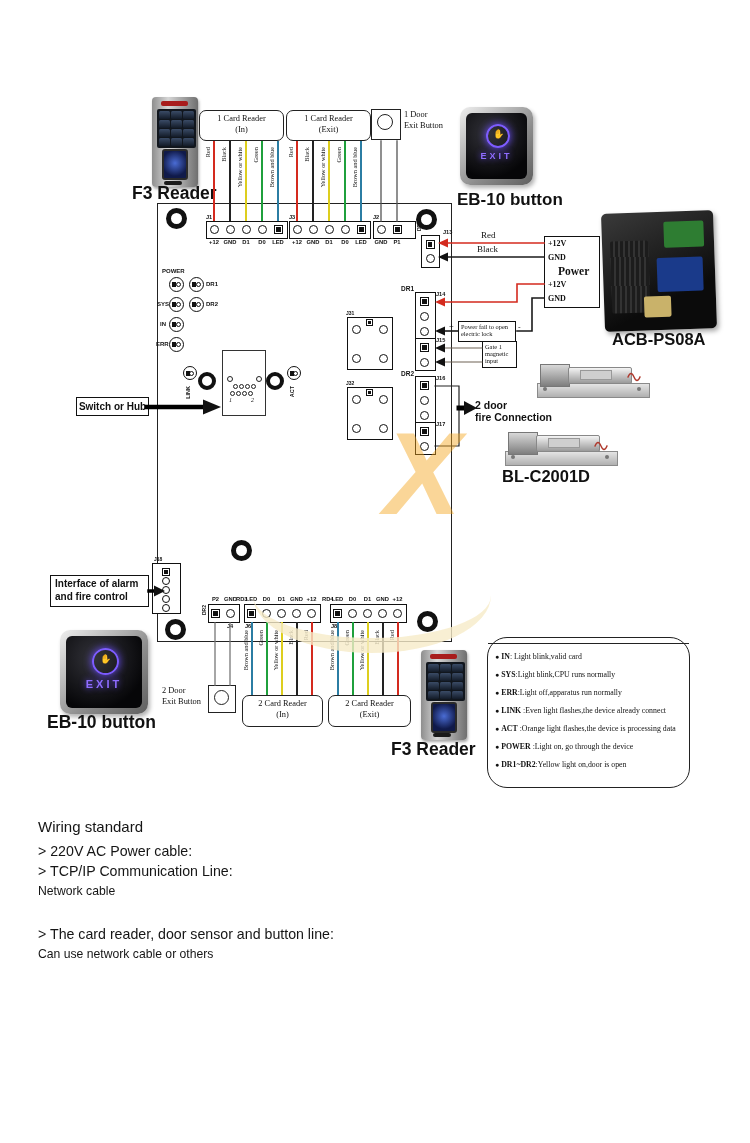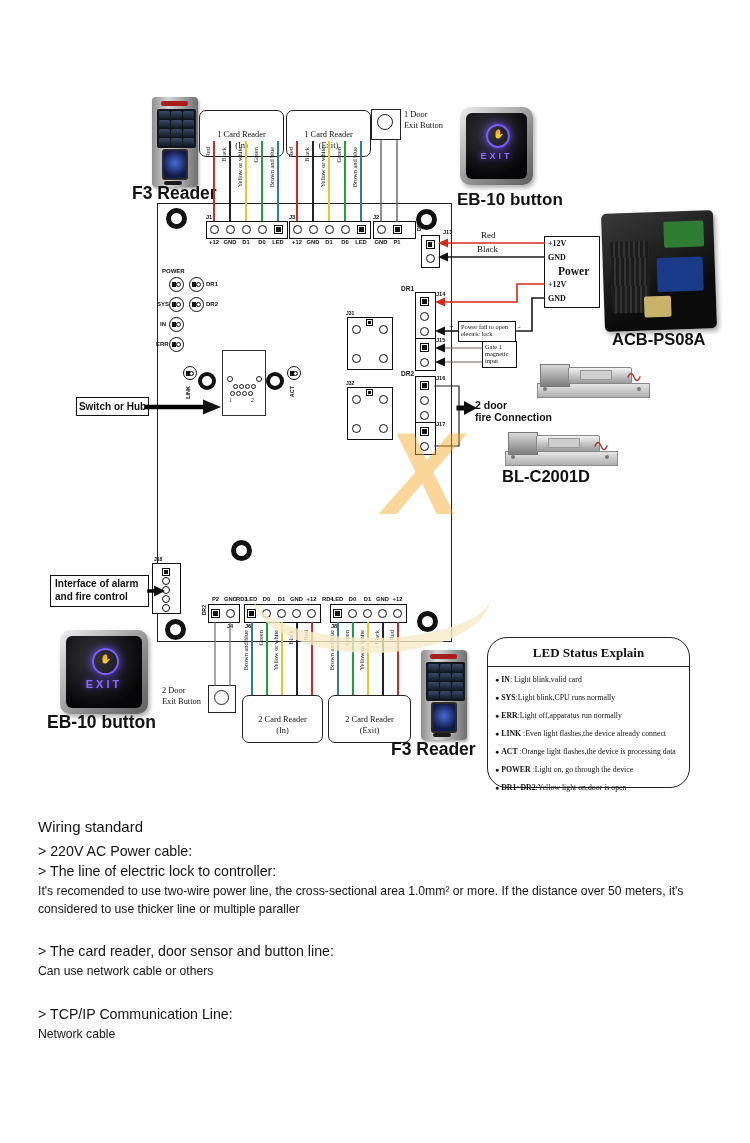--- a/index.html
+++ b/index.html
@@ -28,21 +28,21 @@
   .bundle{position:absolute;display:flex;z-index:2}
   .wirecol{position:relative;height:100%}
   .wline{position:absolute;top:0;bottom:0;width:2px}
   .wlab{position:absolute;top:6px;writing-mode:vertical-rl;transform:rotate(180deg);
         font-size:6.3px;font-family:"Liberation Serif",serif;color:#111;white-space:nowrap}
   .c-red{background:#d42a1e}.c-black{background:#222}.c-yellow{background:#ddce1e}
   .c-green{background:#1fa03c}.c-blue{background:#2b7da3}
   
   .notebox{position:absolute;border:1.4px solid #111;background:#fff;z-index:2;text-align:center}
   .cr{position:absolute;border:1.5px solid #222;border-radius:7px;background:#fff;text-align:center;
-      font-family:"Liberation Serif",serif;font-size:8.4px;line-height:1.25;padding-top:19px;z-index:2}
+      font-family:"Liberation Serif",serif;font-size:8.4px;line-height:1.25;padding-top:3px;z-index:2}
   .devlabel{position:absolute;font-weight:bold;z-index:2;white-space:nowrap}
   
   .ledsym{position:absolute;width:13px;height:13px;border:1.5px solid #111;border-radius:50%;background:#fff;z-index:2}
   .ledsym::before{content:"";position:absolute;left:2px;top:3.5px;width:4px;height:5px;background:#111}
   .ledsym::after{content:"";position:absolute;right:2px;top:4px;width:3px;height:3px;border:1px solid #111;border-radius:50%}
   .ring{position:absolute;border:1px solid #222;border-radius:50%;background:#fff}
   
   .f3{position:absolute;border-radius:4px;background:linear-gradient(90deg,#8e8e8e,#d6d6d6 35%,#6f6f6f);
       box-shadow:1px 2px 3px rgba(0,0,0,.35);z-index:2}
   .f3 .redstrip{position:absolute;background:#a81c1c;border-radius:2px}
@@ -548,21 +548,20 @@
         <i></i>
         <i></i>
         <i></i>
       </div>
     <div class="fp" style="left:10px;top:52px;width:22px;height:27px"></div>
     <div class="slot" style="left:12px;top:83px;width:18px;height:4px"></div>
   </div>
   <div class="devlabel" style="left:391px;top:739px;font-size:17.5px">F3 Reader</div>
 
   <div id="ledpanel">
-    <div class="ttl">LED Status Explain</div>
     <div class="sep"></div>
     <div class="rows">
 
     <div class="lsrow"><span class="dot">●</span><b>IN</b><span>: Light blink,valid card</span></div>
         <div class="lsrow"><span class="dot">●</span><b>SYS</b><span>:Light blink,CPU runs normally</span></div>
         <div class="lsrow"><span class="dot">●</span><b>ERR</b><span>:Light off,apparatus run normally</span></div>
         <div class="lsrow"><span class="dot">●</span><b>LINK</b><span> :Even light flashes,the device already connect</span></div>
         <div class="lsrow"><span class="dot">●</span><b>ACT</b><span> :Orange light flashes,the device is processing data</span></div>
         <div class="lsrow"><span class="dot">●</span><b>POWER</b><span> :Light on, go through the device</span></div>
         <div class="lsrow"><span class="dot">●</span><b>DR1~DR2</b><span>:Yellow light on,door is open</span></div>
@@ -602,27 +601,23 @@
   </svg>
 
   <div id="wiring">
     <div class="h0">Wiring standard</div>
     <div>
 
     <div class="sec">
         <h3>&gt; 220V AC Power cable:</h3>
       </div>
         <div class="sec">
-        <h3>&gt; The line of electric lock to controller:</h3>
-        <p>It's recomended to use two-wire power line, the cross-sectional area 1.0mm² or more. If the distance over 50 meters, it's considered to use thicker line or multiple paraller</p>
+        <h3>&gt; TCP/IP Communication Line:</h3>
+        <p>Network cable</p>
       </div>
         <div class="sec">
         <h3>&gt; The card reader, door sensor and button line:</h3>
         <p>Can use network cable or others</p>
       </div>
-        <div class="sec">
-        <h3>&gt; TCP/IP Communication Line:</h3>
-        <p>Network cable</p>
       </div>
-      </div>
   </div>
 
 </div>
 
 </body></html>

